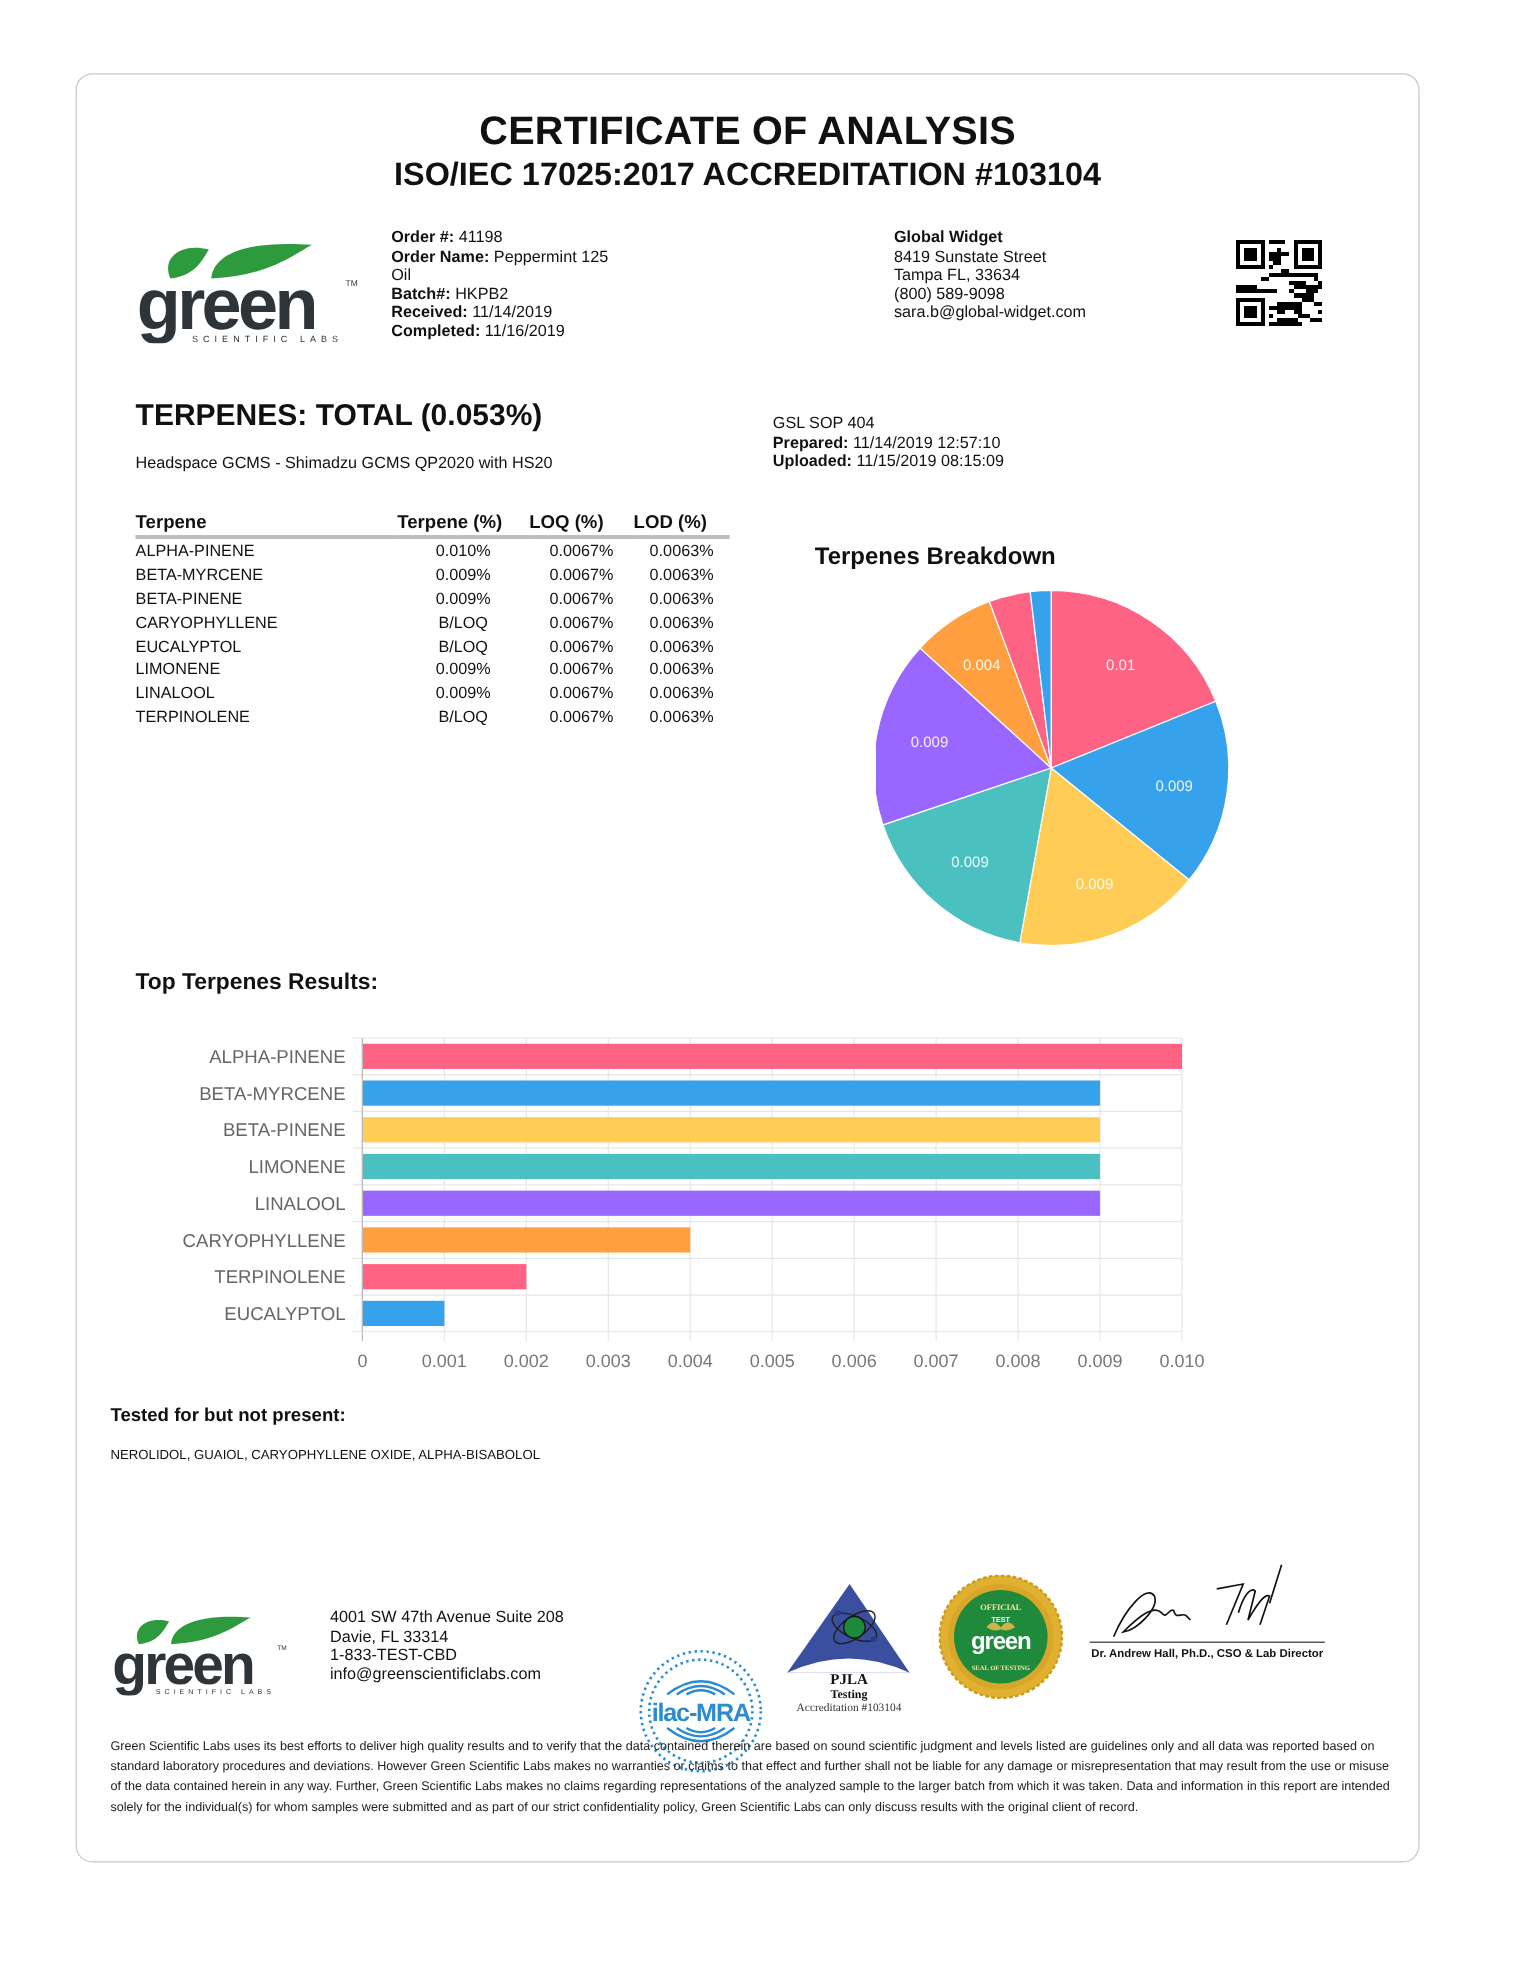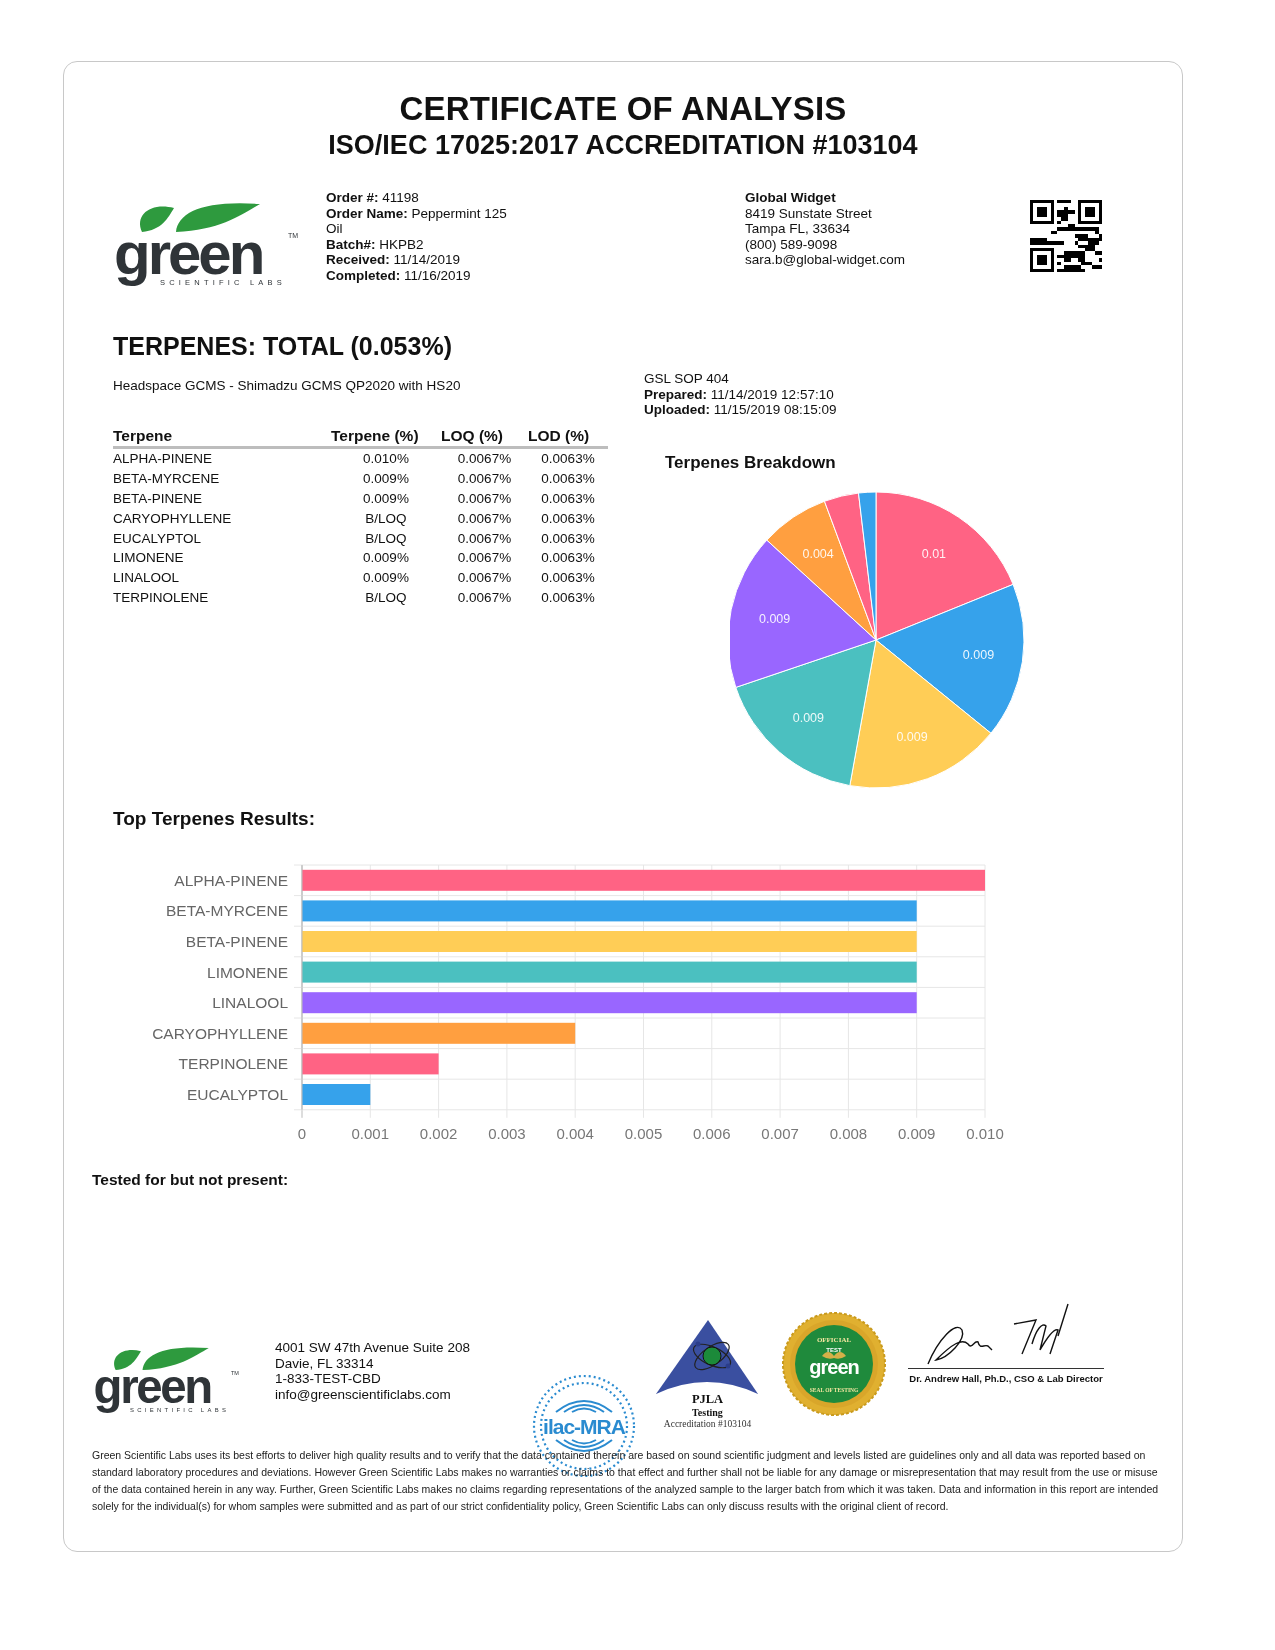--- a/index.html
+++ b/index.html
@@ -9,30 +9,30 @@
   .title{left:0;width:1246px;text-align:center;font-weight:bold;}
   #t1{top:90px;font-size:33px;letter-spacing:0.2px;}
   #t2{top:130px;font-size:27px;}
   .logo{position:absolute;}
   .logo svg{display:block;}
   .info{font-size:13.5px;line-height:15.6px;}
   .info b{font-weight:bold;}
   .qr{position:absolute;left:1030px;top:200px;width:72px;height:72px;}
   #terp-title{left:113px;top:332px;font-size:25px;font-weight:bold;}
   #method{left:113px;top:378px;font-size:13.5px;}
-  #sop{left:644px;top:345px;font-size:13.5px;line-height:15.5px;margin-top:26px;}
+  #sop{left:644px;top:345px;font-size:13.5px;line-height:15.5px;}
   table.res{position:absolute;left:113px;top:427px;border-collapse:collapse;font-size:13.5px;}
   table.res th{font-weight:bold;font-size:15.5px;text-align:left;padding:0 0 1px 0;border-bottom:3px solid #bdbdbd;margin-top:15px;}
   table.res td{padding:0;height:19.8px;}
   .c1{width:218px;}
   .c2{width:110px;text-align:center;}
   .c3{width:87px;text-align:center;}
   .c4{width:80px;text-align:center;}
   th.c2{text-align:center;} th.c3,th.c4{text-align:center;}
-  #pie-title{left:665px;top:453px;font-size:17px;font-weight:bold;}
+  #pie-title{left:679px;top:453px;font-size:20px;font-weight:bold;}
   #pie{position:absolute;left:730px;top:490px;}
   #bar-title{left:113px;top:808px;font-size:19px;font-weight:bold;}
   #bar{position:absolute;left:110px;top:855px;}
   #tested-title{left:92px;top:1171px;font-size:15.5px;font-weight:bold;}
   #tested-list{left:92px;top:1205px;width:1080px;font-size:11px;line-height:16px;}
   .foot-info{left:275px;top:1340px;font-size:13.5px;line-height:15.5px;}
   #disclaimer{left:92px;top:1447px;width:1070px;font-size:10.5px;line-height:17px;color:#222;}
   .sig-line{position:absolute;left:908px;top:1368px;width:196px;border-top:1.5px solid #333;}
   #sig-name{left:908px;top:1373px;width:196px;text-align:center;font-size:9.5px;font-weight:bold;}
   #pjla-name{left:655px;top:1392px;width:105px;text-align:center;font-family:"Liberation Serif",serif;font-weight:bold;font-size:12.5px;}
@@ -338,20 +338,21 @@
     <text x="178" y="183.8" text-anchor="end" font-size="15.5" fill="#666" class="chart-label">CARYOPHYLLENE</text>
     <rect x="192" y="198.40000000000003" width="136.60000000000002" height="21" fill="#ff6384"></rect>
     <text x="178" y="214.40000000000003" text-anchor="end" font-size="15.5" fill="#666" class="chart-label">TERPINOLENE</text>
     <rect x="192" y="229.00000000000003" width="68.30000000000001" height="21" fill="#36a2eb"></rect>
     <text x="178" y="245.00000000000003" text-anchor="end" font-size="15.5" fill="#666" class="chart-label">EUCALYPTOL</text>
     <line x1="192" y1="10" x2="192" y2="254.8" stroke="#bbb" stroke-width="1"></line>
   </svg>
 
 <div class="abs" id="tested-title">Tested for but not present:</div>
 <div class="abs" id="tested-list">
+  <div>NEROLIDOL, GUAIOL, CARYOPHYLLENE OXIDE, ALPHA-BISABOLOL</div>
 </div>
 
 <div class="logo" style="left:92px;top:1343px;">
   <svg width="150" height="70" viewBox="0 0 190 88">
     <g>
       <path d="M30 34 C 22 16, 40 4, 62 10 C 56 20, 50 32, 30 34 Z" fill="#2e9a3e"></path>
       <path d="M64 34 C 66 14, 92 2, 148 6 C 130 16, 110 32, 64 34 Z" fill="#2e9a3e"></path>
     </g>
     <text x="2" y="76" font-family="Liberation Sans, sans-serif" font-weight="bold" font-size="60" fill="#2f3438" letter-spacing="-3">green</text>
     <text x="176" y="40" font-family="Liberation Sans, sans-serif" font-size="7" fill="#2f3438">TM</text>

